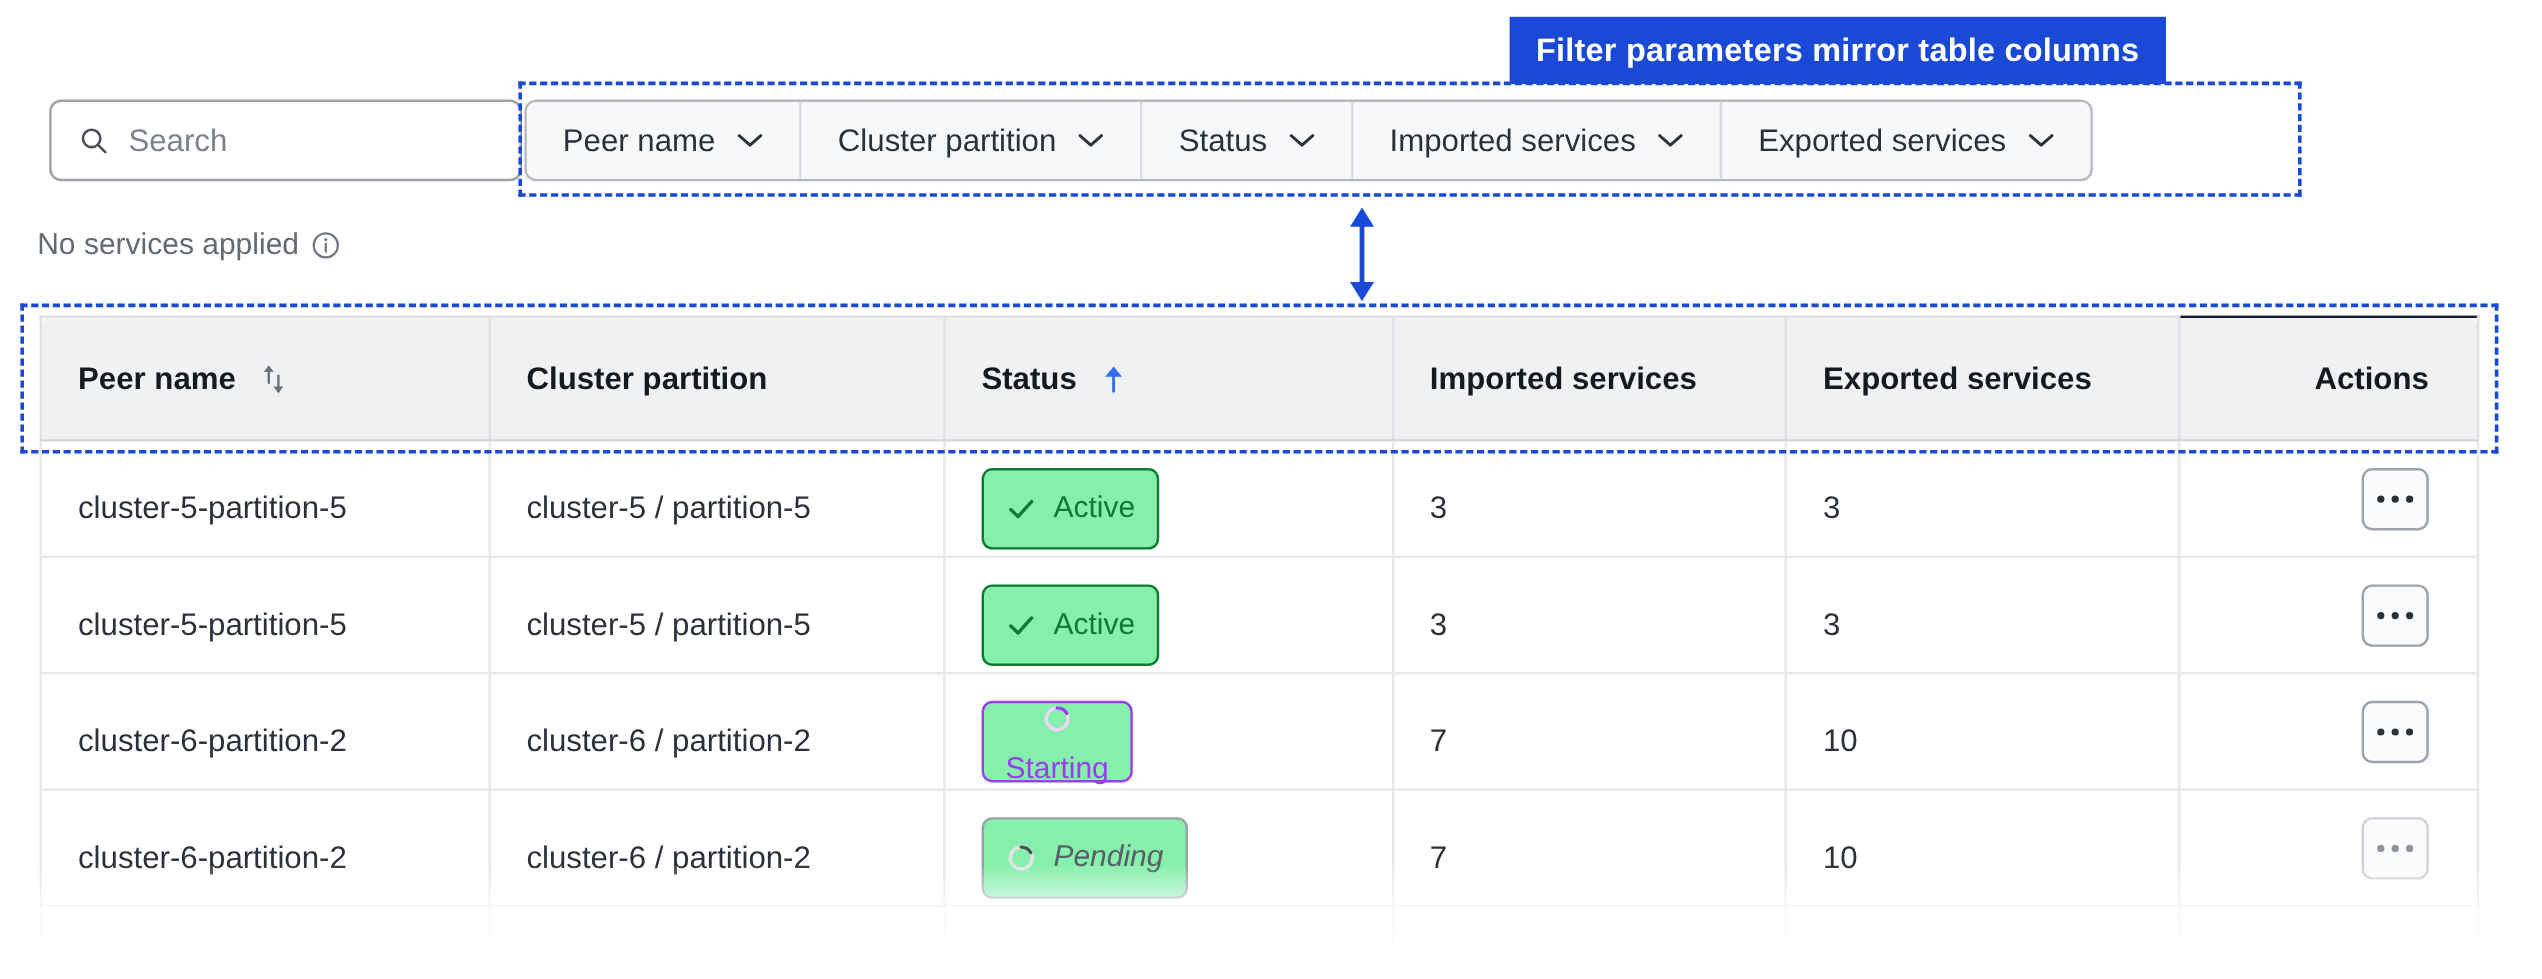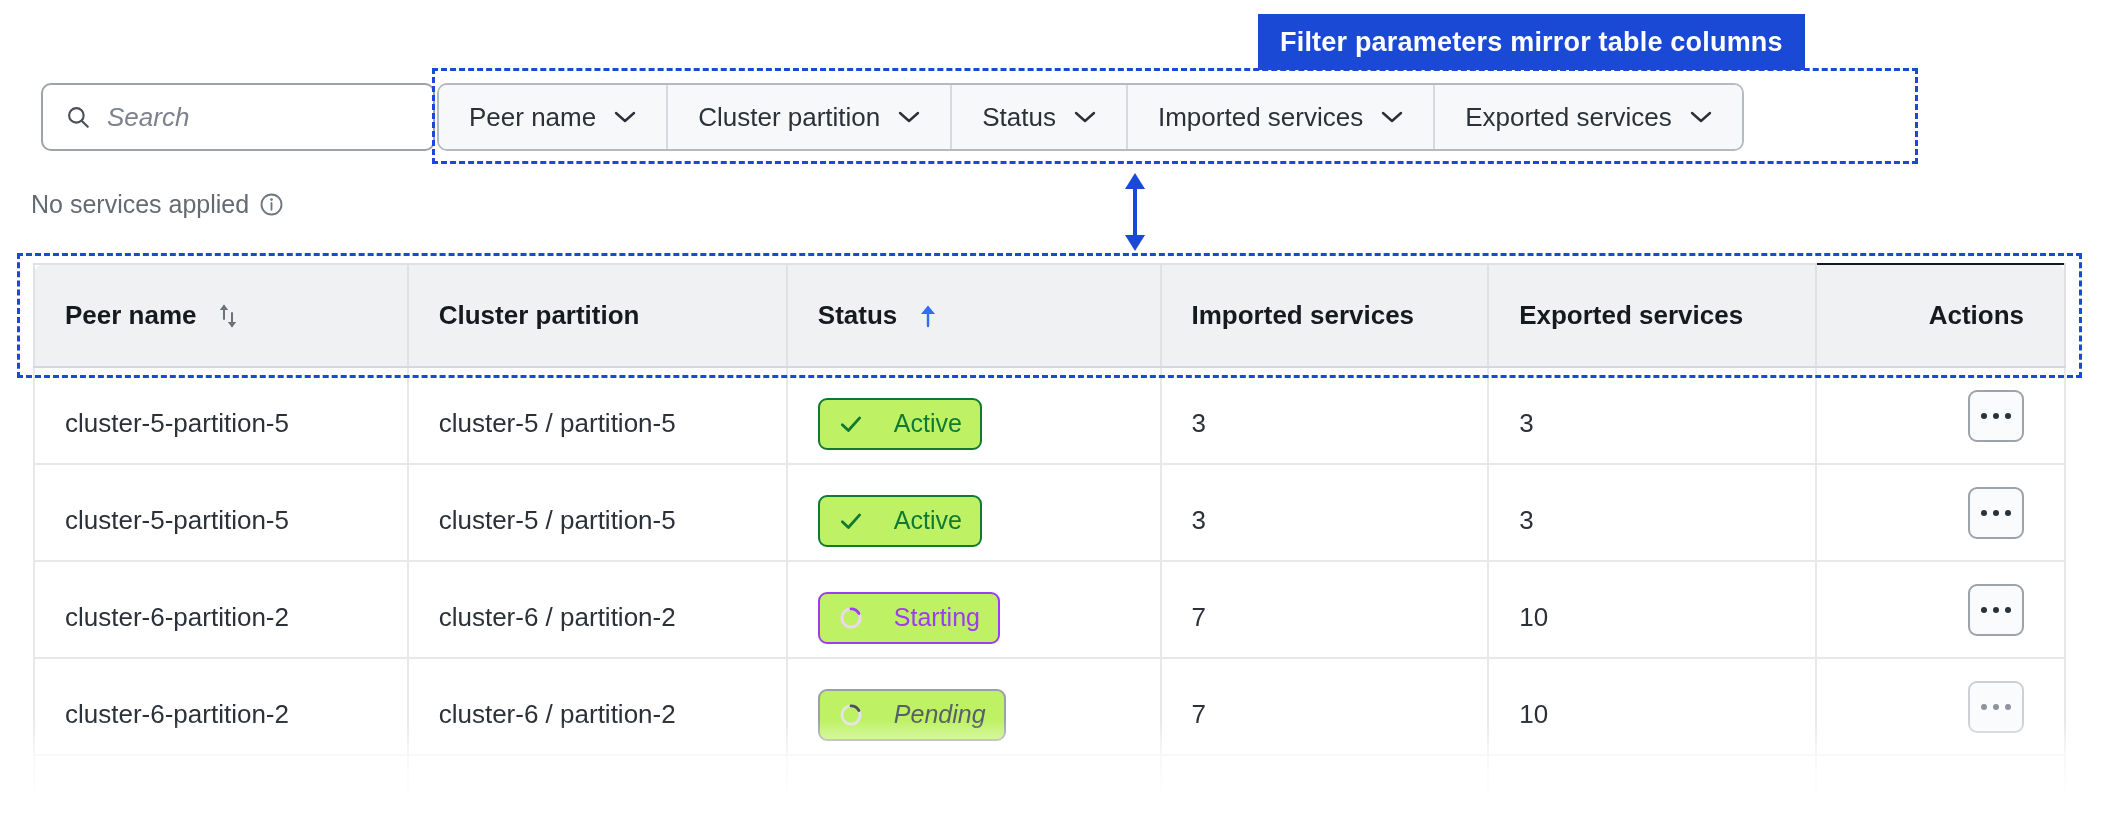--- a/index.html
+++ b/index.html
@@ -98,21 +98,20 @@
   }
   .search-input {
     border: none;
     outline: none;
     background: transparent;
     font-family: "Liberation Sans", sans-serif;
     font-size: 26px;
     color: #24292f;
     width: 300px;
     padding: 0;
-    font-style: italic;
   }
   .search-input::placeholder { color: #7b828b; opacity: 1; }
 
   .filter-group {
     display: flex;
     align-items: stretch;
     margin-left: 2px;
     border: 2px solid #b5bac1;
     border-radius: 10px;
     overflow: hidden;
@@ -222,31 +221,31 @@
     border-right: 2px solid #e6e8ea;
     text-align: right;
     padding: 0 40px 0 0;
   }
   tr.dim td { color: #9096a0; }
 
   
   .badge {
     display: inline-flex;
     align-items: center;
-    gap: 30px;
-    height: 52px;
+    gap: 14px;
+    height: 68px;
     padding: 0 18px;
     border-radius: 9px;
     font-size: 25px;
     box-sizing: border-box;
     border: 2px solid;
-    background: #bef264;
+    background: #86efac;
   }
   .badge.active { border-color: #117a32; color: #117a32; }
-  .badge.starting { border-color: #9b3df0; color: #9b3df0; }
+  .badge.starting { border-color: #9b3df0; color: #9b3df0; flex-direction: column; }
   .badge.pending { border-color: #9aa0a8; color: #585f68; font-style: italic; }
   .badge-ico { width: 26px; height: 26px; display: block; flex: 0 0 auto; }
 
   
   .kebab-btn {
     width: 56px;
     height: 52px;
     border: 2px solid #9da3ab;
     border-radius: 9px;
     background: #fafbfc;

